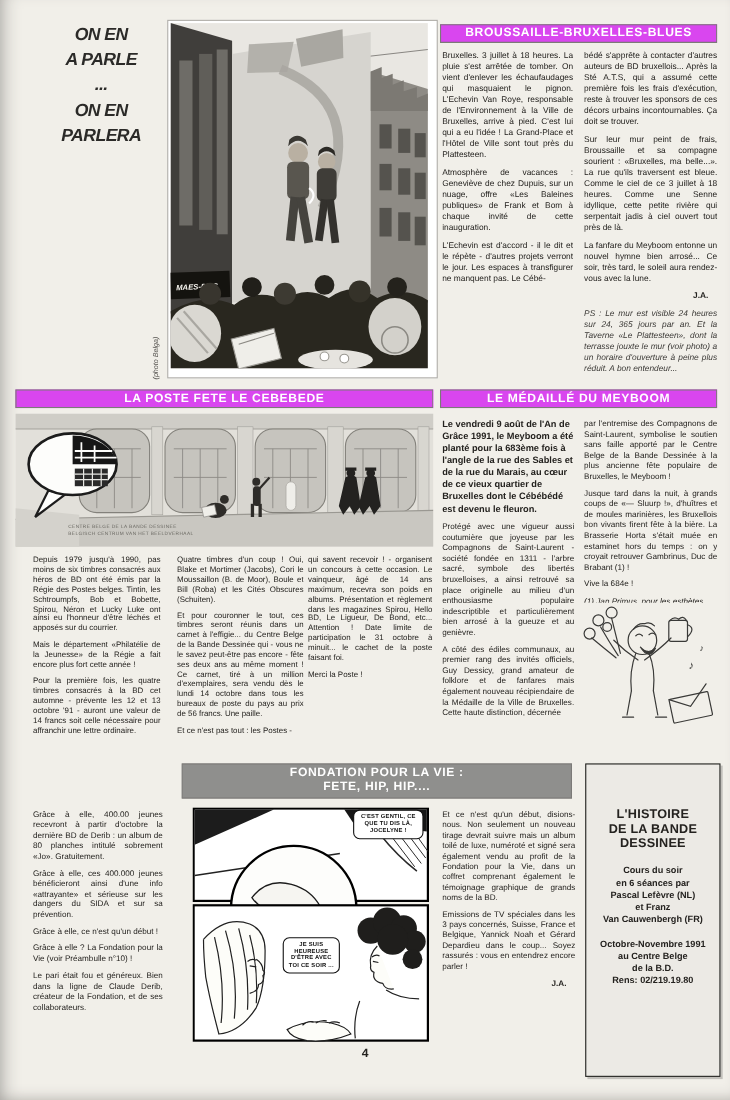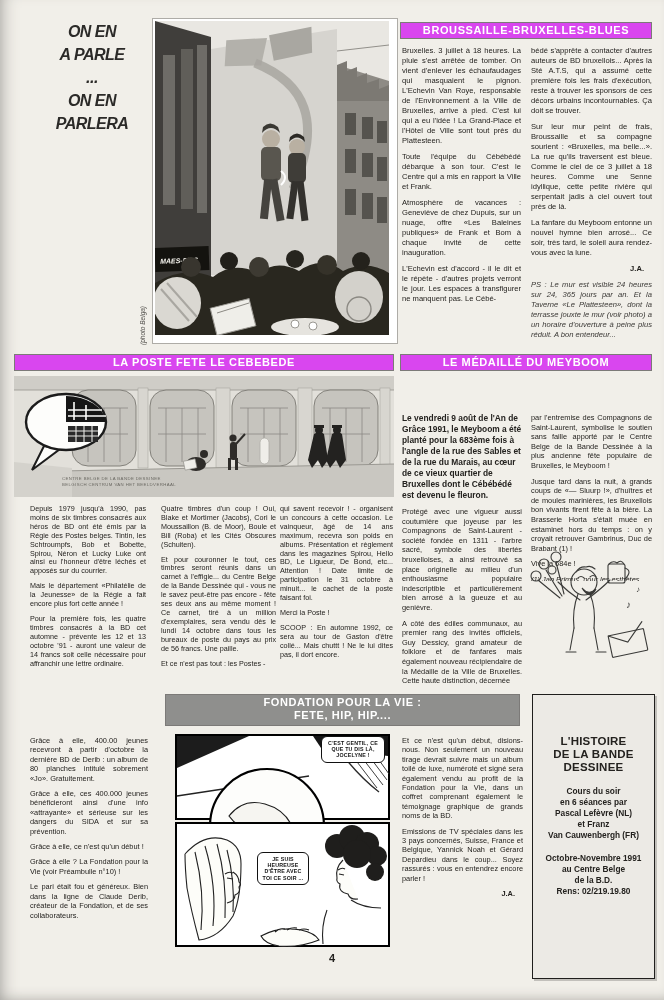--- a/index.html
+++ b/index.html
@@ -11,21 +11,21 @@
   .bar{background:#d946ef;color:#fff;font-weight:700;font-size:11px;letter-spacing:.6px;
        text-align:center;line-height:17px;height:17px;box-shadow:0 0 0 1px #7c7a78 inset;}
   .bar2{background:#8f8f8d;color:#fff;font-weight:700;font-size:11px;letter-spacing:.6px;
        text-align:center;height:30px;padding-top:2px;box-shadow:0 0 0 1px #7c7a78 inset;}
   .bar2 div{line-height:13px;}
   
   .col{position:absolute;text-align:justify;overflow:hidden;}
   .col p{margin:0 0 6px 0;}
   .t-brx{font-size:7.6px;line-height:10px;}
   .t-pst{font-size:7.2px;line-height:8.9px;}
-  .t-mey{font-size:7.4px;line-height:9.6px;margin-top:33px;}
+  .t-mey{font-size:7.4px;line-height:9.6px;}
   .t-fon{font-size:7.4px;line-height:9.4px;}
   .lead{font-weight:700;font-size:8.4px;line-height:11px;text-align:left;}
   .sig{font-weight:700;text-align:right;padding-right:8px;margin:2px 0 8px 0;}
   .ps{font-style:italic;color:#3a3835;}
   .foot{font-style:italic;}
   
   #masthead{left:22px;top:20px;width:140px;text-align:center;
     font-style:italic;font-weight:700;font-size:16px;line-height:23px;
     letter-spacing:-.5px;color:#2b2a28;}
   
@@ -115,21 +115,20 @@
       <ellipse cx="150" cy="306" rx="34" ry="9" fill="#e6e4df"></ellipse>
       <circle cx="140" cy="303" r="4" fill="#fff" stroke="#9a9892"></circle>
         <circle cx="158" cy="305" r="4" fill="#fff" stroke="#9a9892"></circle>
     </svg>
   </div>
   <div id="photo-credit" class="abs">(photo Belga)</div>
 
   <div class="abs bar" style="left:400px;top:22px;width:252px;">BROUSSAILLE-BRUXELLES-BLUES</div>
   <div class="col t-brx" style="left:402px;top:46px;width:119px;height:304px;">
     <p>Bruxelles. 3 juillet à 18 heures. La pluie s'est arrêtée de tomber. On vient d'enlever les échaufaudages qui masquaient le pignon. L'Echevin Van Roye, responsable de l'Environnement à la Ville de Bruxelles, arrive à pied. C'est lui qui a eu l'idée ! La Grand-Place et l'Hôtel de Ville sont tout près du Plattesteen.</p>
-    <p>Toute l'équipe du Cébébédé débarque à son tour. C'est le Centre qui a mis en rapport la Ville et Frank.</p>
     <p>Atmosphère de vacances : Geneviève de chez Dupuis, sur un nuage, offre «Les Baleines publiques» de Frank et Bom à chaque invité de cette inauguration.</p>
     <p>L'Echevin est d'accord - il le dit et le répète - d'autres projets verront le jour. Les espaces à transfigurer ne manquent pas. Le Cébé-</p>
   </div>
   <div class="col t-brx" style="left:531px;top:46px;width:121px;height:304px;">
     <p>bédé s'apprête à contacter d'autres auteurs de BD bruxellois... Après la Sté A.T.S, qui a assumé cette première fois les frais d'exécution, reste à trouver les sponsors de ces décors urbains incontournables. Ça doit se trouver.</p>
     <p>Sur leur mur peint de frais, Broussaille et sa compagne sourient : «Bruxelles, ma belle...». La rue qu'ils traversent est bleue. Comme le ciel de ce 3 juillet à 18 heures. Comme une Senne idyllique, cette petite rivière qui serpentait jadis à ciel ouvert tout près de là.</p>
     <p>La fanfare du Meyboom entonne un nouvel hymne bien arrosé... Ce soir, très tard, le soleil aura rendez-vous avec la lune.</p>
     <p class="sig">J.A.</p>
     <p class="ps">PS : Le mur est visible 24 heures sur 24, 365 jours par an. Et la Taverne «Le Plattesteen», dont la terrasse jouxte le mur (voir photo) a un horaire d'ouverture à peine plus réduit. A bon entendeur...</p>
   </div>
@@ -203,21 +202,20 @@
     <p>Pour la première fois, les quatre timbres consacrés à la BD cet automne - prévente les 12 et 13 octobre '91 - auront une valeur de 14 francs soit celle nécessaire pour affranchir une lettre ordinaire.</p>
   </div>
   <div class="col t-pst" style="left:161px;top:505px;width:115px;height:184px;">
     <p>Quatre timbres d'un coup ! Oui, Blake et Mortimer (Jacobs), Cori le Moussaillon (B. de Moor), Boule et Bill (Roba) et les Cités Obscures (Schuiten).</p>
     <p>Et pour couronner le tout, ces timbres seront réunis dans un carnet à l'effigie... du Centre Belge de la Bande Dessinée qui - vous ne le savez peut-être pas encore - fête ses deux ans au même moment ! Ce carnet, tiré à un million d'exemplaires, sera vendu dès le lundi 14 octobre dans tous les bureaux de poste du pays au prix de 56 francs. Une paille.</p>
     <p>Et ce n'est pas tout : les Postes -</p>
   </div>
   <div class="col t-pst" style="left:280px;top:505px;width:113px;height:184px;">
     <p>qui savent recevoir ! - organisent un concours à cette occasion. Le vainqueur, âgé de 14 ans maximum, recevra son poids en albums. Présentation et règlement dans les magazines Spirou, Hello BD, Le Ligueur, De Bond, etc... Attention ! Date limite de participation le 31 octobre à minuit... le cachet de la poste faisant foi.</p>
     <p>Merci la Poste !</p>
-    <p>SCOOP : En automne 1992, ce sera au tour de Gaston d'être collé... Mais chuttt ! Ne le lui dites pas, il dort encore.</p>
   </div>
 
   <div class="abs bar" style="left:400px;top:354px;width:252px;">LE MÉDAILLÉ DU MEYBOOM</div>
   <div class="col t-mey" style="left:402px;top:380px;width:120px;height:312px;">
     <p class="lead">Le vendredi 9 août de l'An de Grâce 1991, le Meyboom a été planté pour la 683ème fois à l'angle de la rue des Sables et de la rue du Marais, au cœur de ce vieux quartier de Bruxelles dont le Cébébédé est devenu le fleuron.</p>
     <p>Protégé avec une vigueur aussi coutumière que joyeuse par les Compagnons de Saint-Laurent - société fondée en 1311 - l'arbre sacré, symbole des libertés bruxelloises, a ainsi retrouvé sa place originelle au milieu d'un enthousiasme populaire indescriptible et particulièrement bien arrosé à la gueuze et au genièvre.</p>
     <p>A côté des édiles communaux, au premier rang des invités officiels, Guy Dessicy, grand amateur de folklore et de fanfares mais également nouveau récipiendaire de la Médaille de la Ville de Bruxelles. Cette haute distinction, décernée</p>
   </div>
   <div class="col t-mey" style="left:531px;top:380px;width:121px;height:168px;">
     <p>par l'entremise des Compagnons de Saint-Laurent, symbolise le soutien sans faille apporté par le Centre Belge de la Bande Dessinée à la plus ancienne fête populaire de Bruxelles, le Meyboom !</p>

